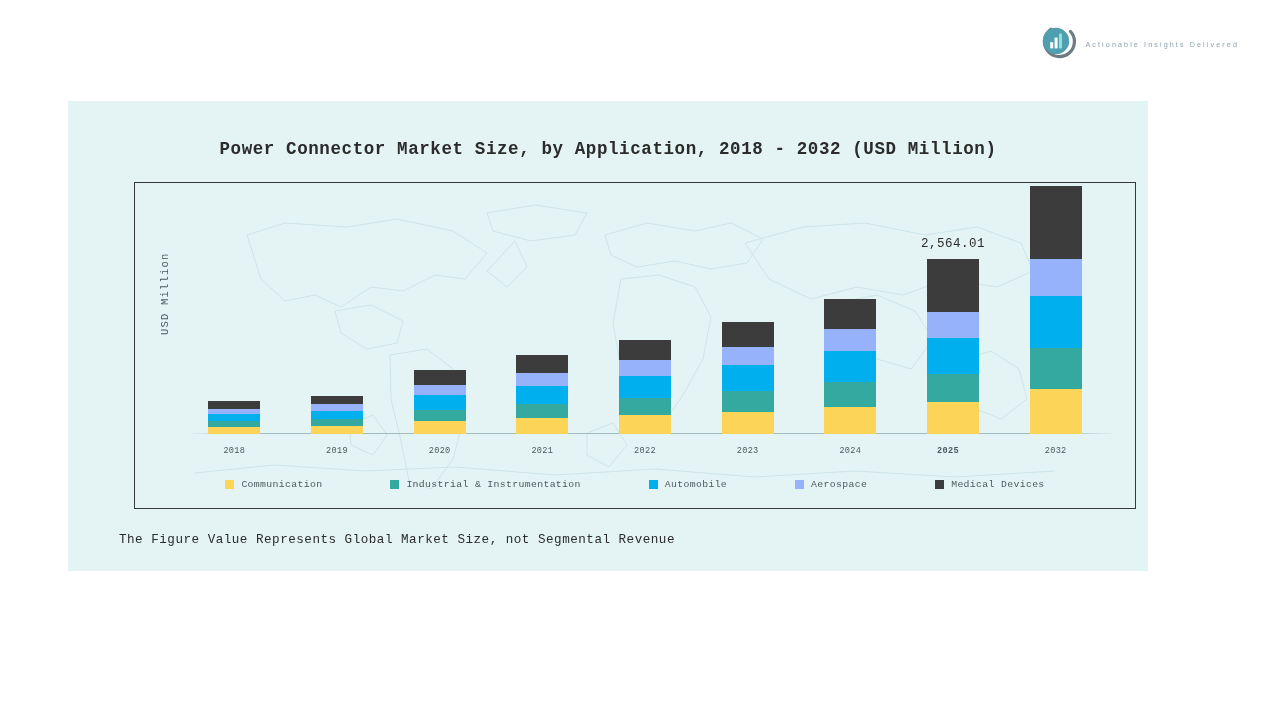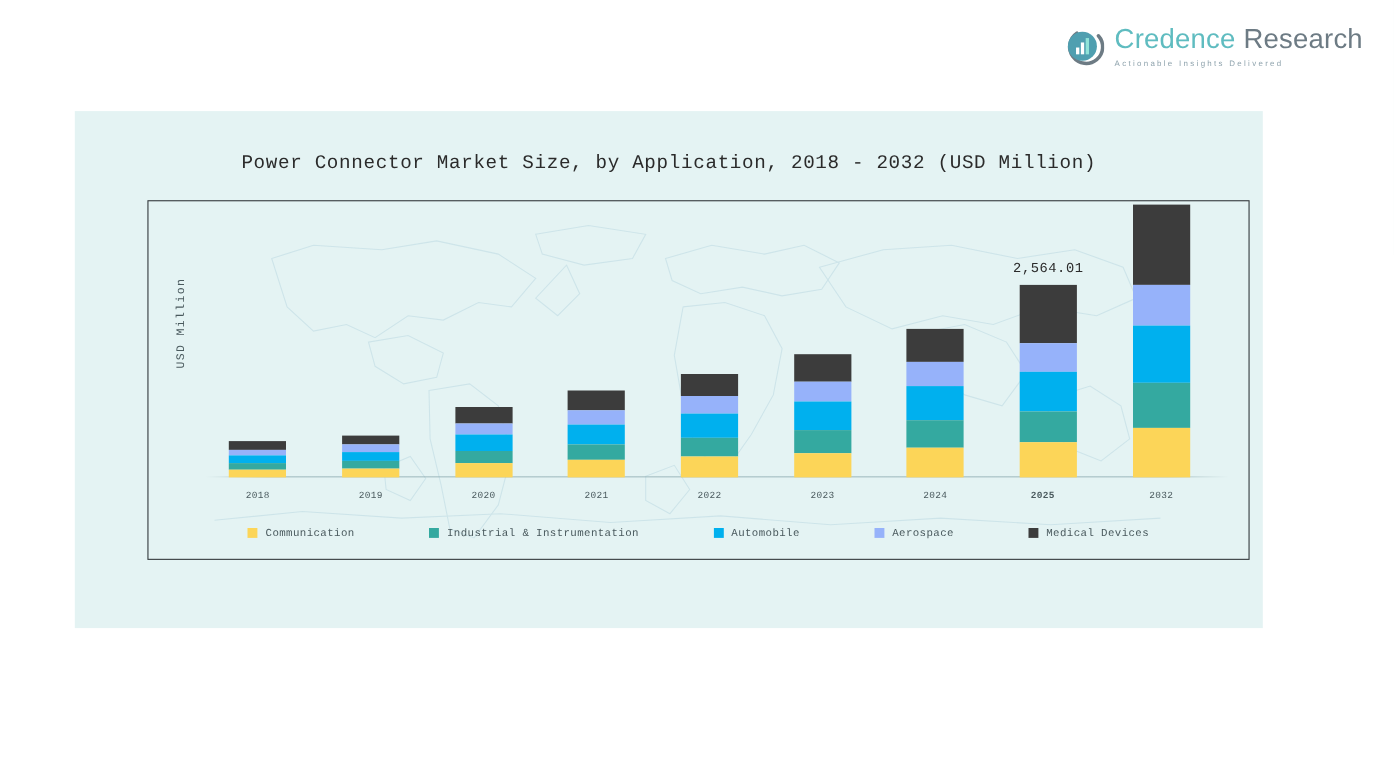--- a/index.html
+++ b/index.html
@@ -66,20 +66,21 @@
   .fig-title {
     position: absolute;
     left: 0;
     top: 38px;
     width: 100%;
     text-align: center;
     font-size: 17.5px;
     color: #2b2b2b;
     letter-spacing: 0.6px;
     white-space: nowrap;
+    font-weight: bold;
   }
 
   
   .plot-box {
     position: absolute;
     left: 66px;
     top: 81px;
     width: 1000px;
     height: 325px;
     border: 1.3px solid #33393c;
@@ -199,21 +200,20 @@
   <div class="brand-mark">
     <svg viewBox="0 0 36 36" width="36" height="36" aria-hidden="true">
       <path d="M30.5 7.5 A15 15 0 1 1 11 5.2" fill="none" stroke="#6d7b84" stroke-width="3.2" stroke-linecap="round"></path>
       <circle cx="16" cy="17" r="13.2" fill="#4f9fb0"></circle>
       <rect x="10.2" y="18.2" width="3.0" height="6.2" fill="#ffffff"></rect>
       <rect x="14.6" y="13.6" width="3.0" height="10.8" fill="#ffffff"></rect>
       <rect x="19.0" y="9.6" width="3.0" height="14.8" fill="#8fe3d8"></rect>
     </svg>
   </div>
   <div class="brand-text">
-    <div class="brand-title"><span>Credence</span> <span class="w2">Research</span></div>
     <div class="brand-tag">Actionable Insights Delivered</div>
   </div>
 </div>
 
 <div class="figure-panel">
 
   <div class="fig-title">Power Connector Market Size, by Application, 2018 - 2032 (USD Million)</div>
 
   <div class="plot-box">
 
@@ -332,13 +332,14 @@
           <span class="legend-swatch" style="background: rgb(150, 178, 250);"></span>
           <span class="legend-label">Aerospace</span>
         </div>
         <div class="legend-item">
           <span class="legend-swatch" style="background: rgb(60, 60, 60);"></span>
           <span class="legend-label">Medical Devices</span>
         </div>
       </div>
   </div>
 
+  <div class="fig-note">The Figure Value Represents Global Market Size, not Segmental Revenue</div>
 </div>
 
 </body></html>

